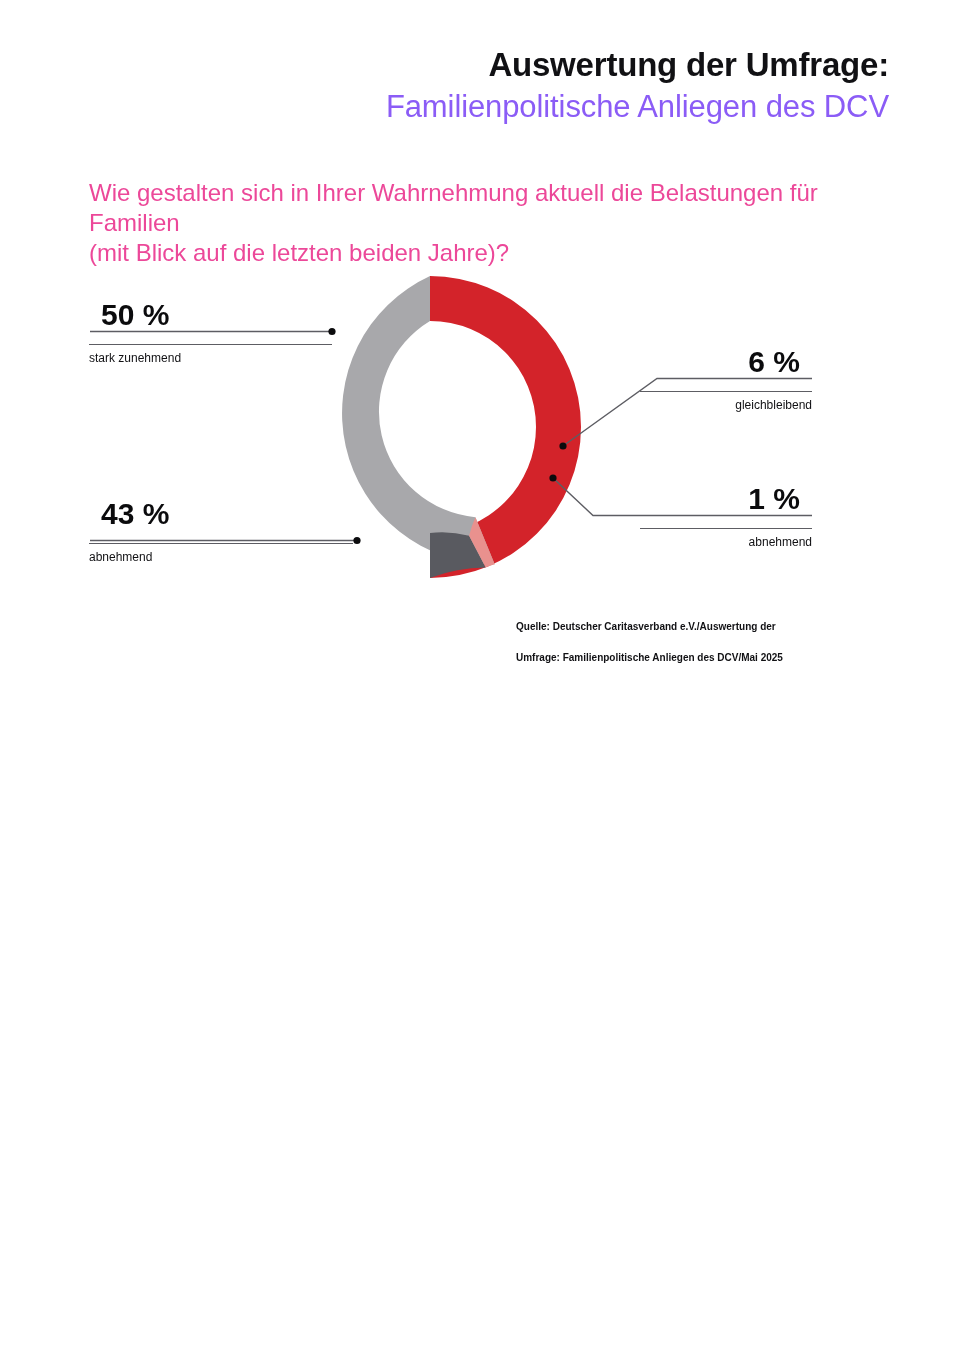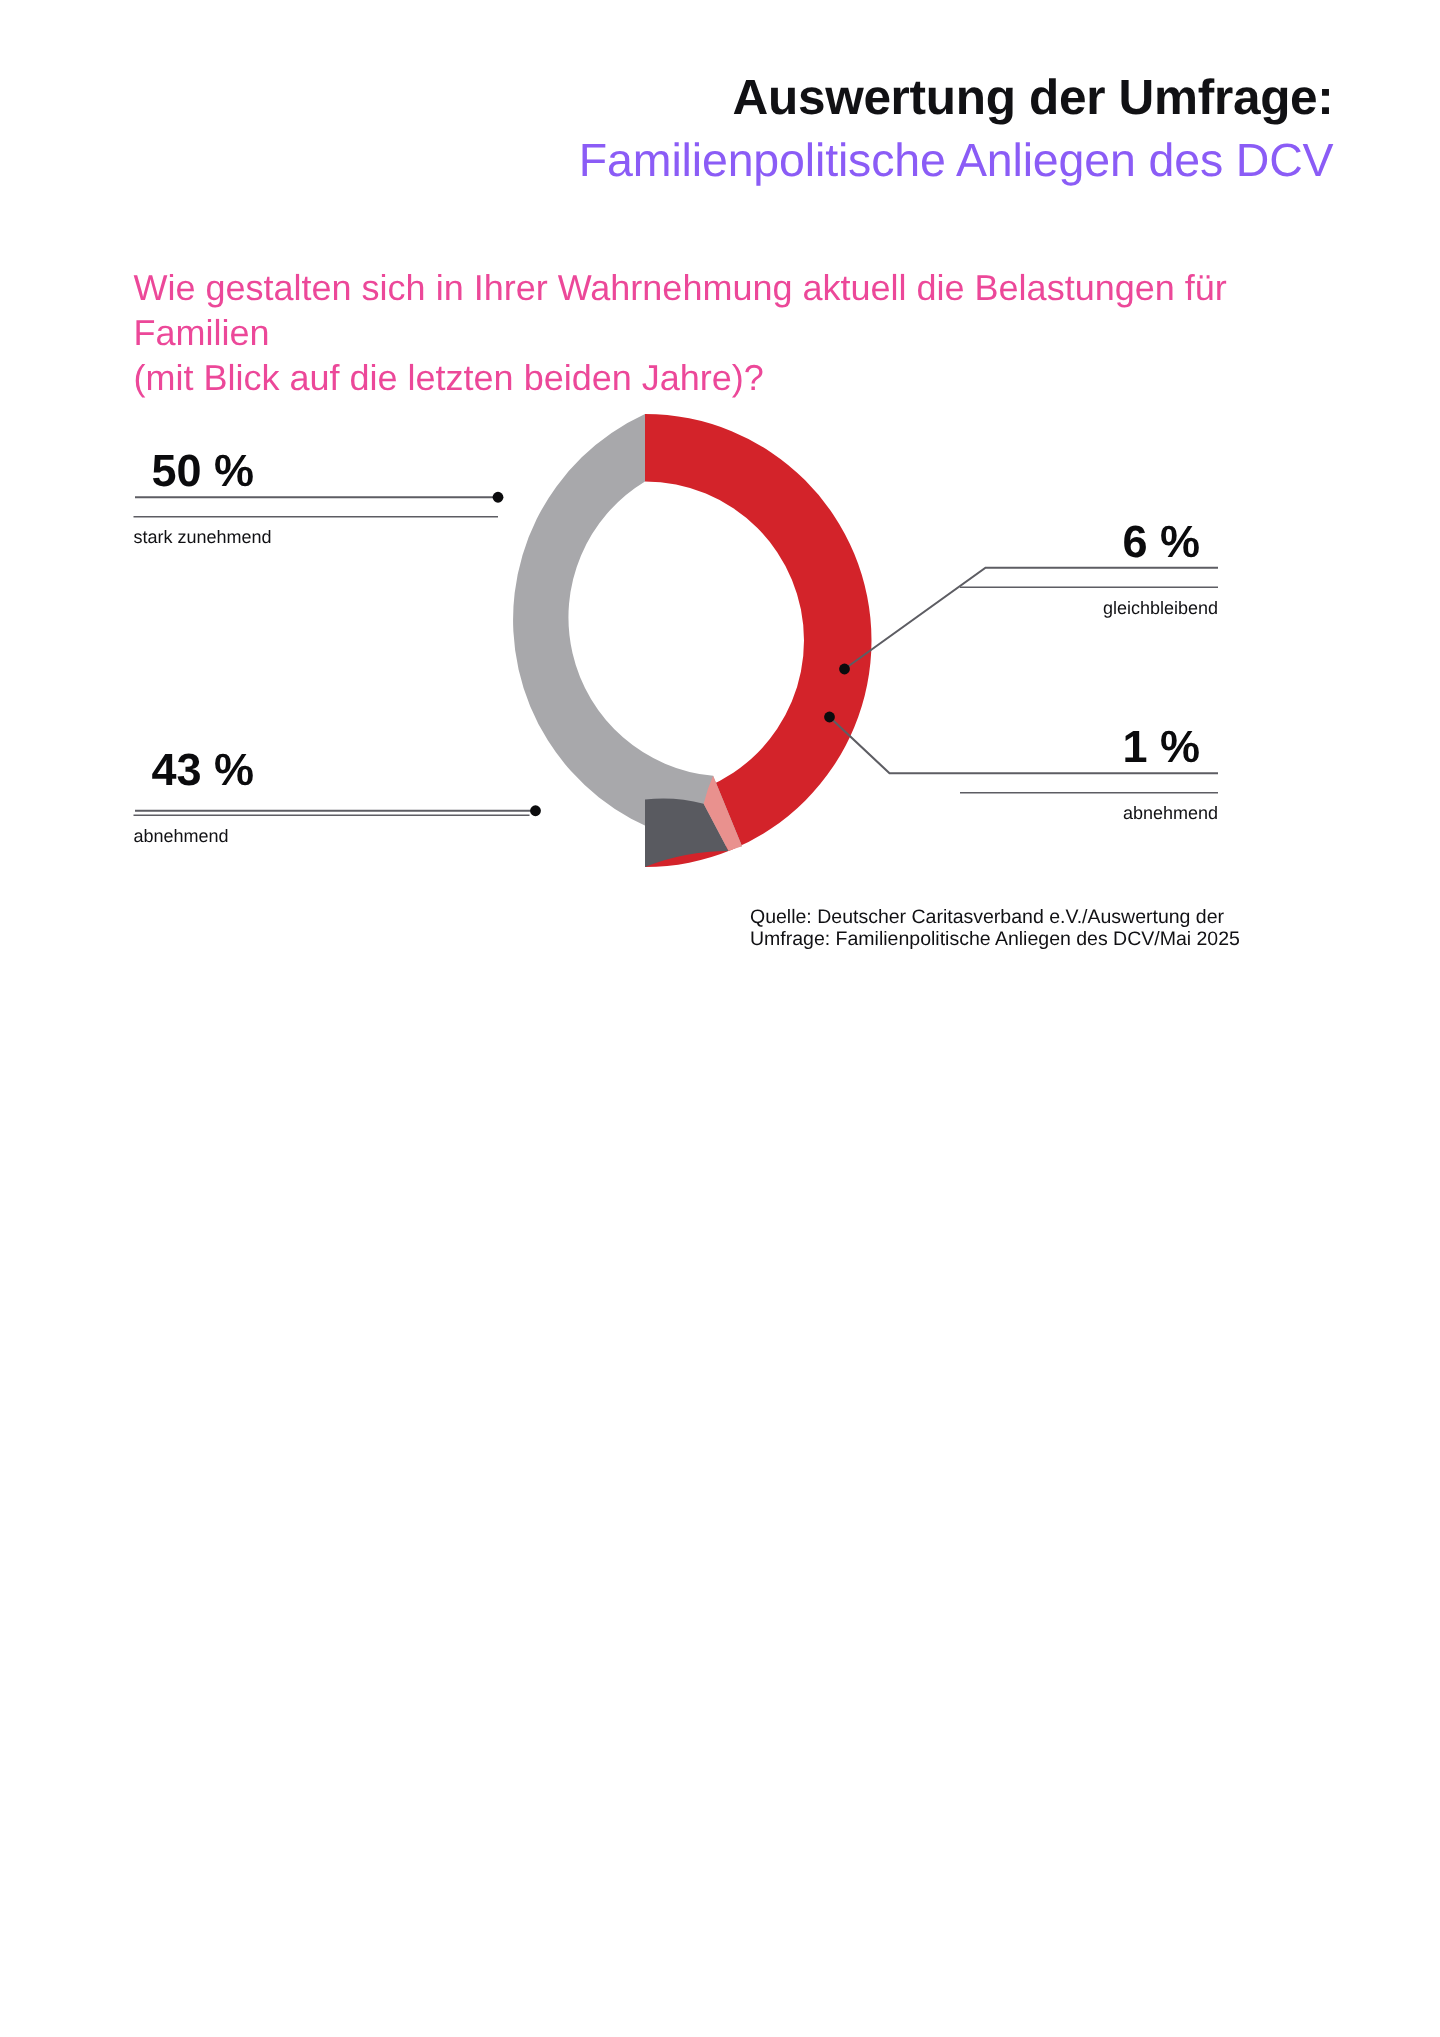--- a/index.html
+++ b/index.html
@@ -117,25 +117,25 @@
   #callout-abnehmend       { left: 640px; top: 470px; width: 172px; }
 
   
   .source {
     position: absolute;
     left: 500px;
     top: 604px;
     width: 330px;
   }
   .source p {
-    font-size: 13px;
-    font-weight: 400;
+    font-size: 10px;
+    font-weight: 700;
     line-height: 14.5px;
     color: #111114;
-    margin: 0;
+    margin: 16px;
   }
 </style>
 </head>
 <body>
 
 <div class="page">
 
   <div class="title-block">
     <h1 class="title-line1">Auswertung der Umfrage:</h1>
     <h2 class="title-line2">Familienpolitische Anliegen des DCV</h2>

